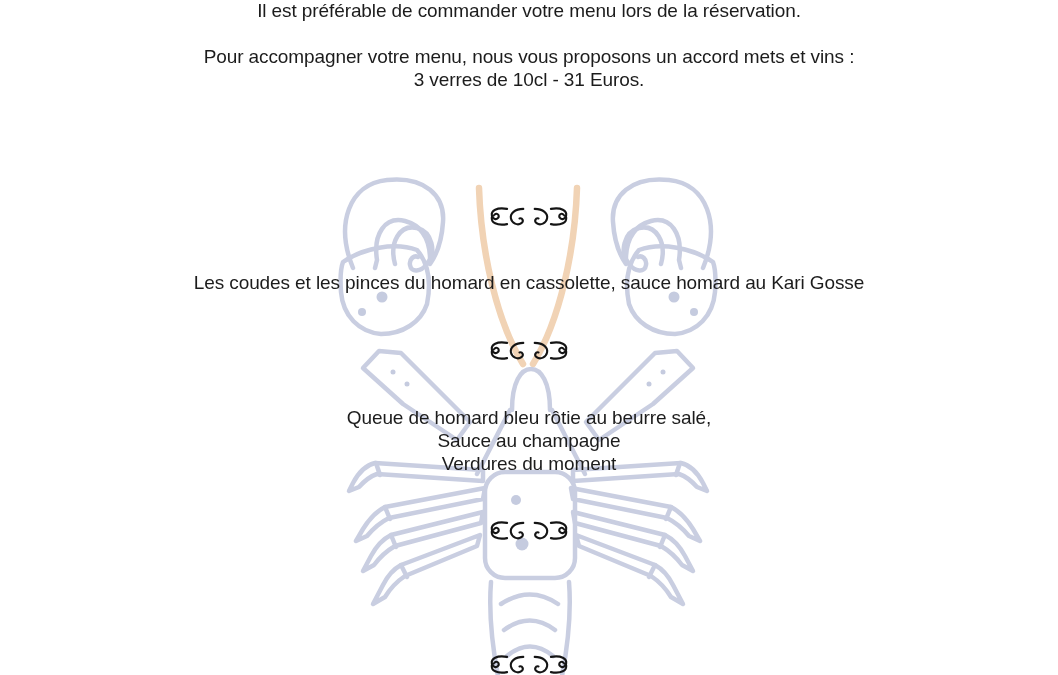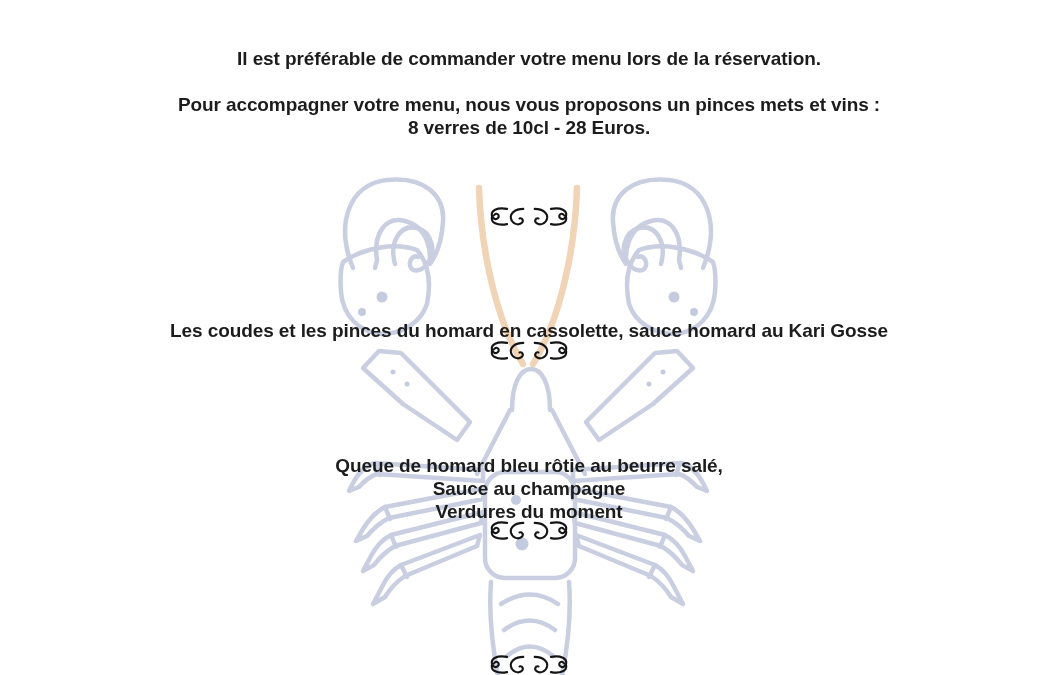--- a/index.html
+++ b/index.html
@@ -9,23 +9,22 @@
     background:#ffffff;
     overflow:hidden;
     font-family:"Liberation Sans", sans-serif;
   }
   .line{
     position:absolute;left:0;right:0;
     text-align:center;
     color:#1c1c1c;
     font-size:19px;line-height:23px;
     letter-spacing:-0.1px;
-    font-weight:700;
+    font-weight:400;
     white-space:nowrap;
-    margin-top:48px;
   }
   .lobster{
     position:absolute;left:333px;top:172px;
   }
   .flourish{
     position:absolute;left:0;right:0;
     height:22px;text-align:center;
   }
   .flourish svg{display:inline-block;vertical-align:top;}
 </style>
@@ -84,22 +83,22 @@
       <path d="M168,432 Q197,413 225,432"></path>
       <path d="M171,458 Q197,439 222,458"></path>
       <path d="M174,484 Q197,465 220,484"></path>
       <rect x="152" y="300" width="90" height="106" rx="20"></rect>
     </g>
     <circle cx="183" cy="328" r="5" fill="#c5cbdf"></circle>
     <circle cx="189" cy="372" r="6.5" fill="#c5cbdf"></circle>
   </svg>
 
   <div class="line" style="top:-1px">Il est préférable de commander votre menu lors de la réservation.</div>
-  <div class="line" style="top:45px">Pour accompagner votre menu, nous vous proposons un pinces mets et vins :</div>
-  <div class="line" style="top:68px">8 verres de 10cl - 28 Euros.</div>
+  <div class="line" style="top:45px">Pour accompagner votre menu, nous vous proposons un accord mets et vins :</div>
+  <div class="line" style="top:68px">3 verres de 10cl - 31 Euros.</div>
 
   <div class="flourish" style="top:206px">
     <svg width="80" height="21" viewBox="0 0 84 22">
         <use href="#fl-half"></use>
         <use href="#fl-half" transform="translate(84,0) scale(-1,1)"></use>
       </svg>
   </div>
 
   <div class="line" style="top:271px">Les coudes et les pinces du homard en cassolette, sauce homard au Kari Gosse</div>
 

